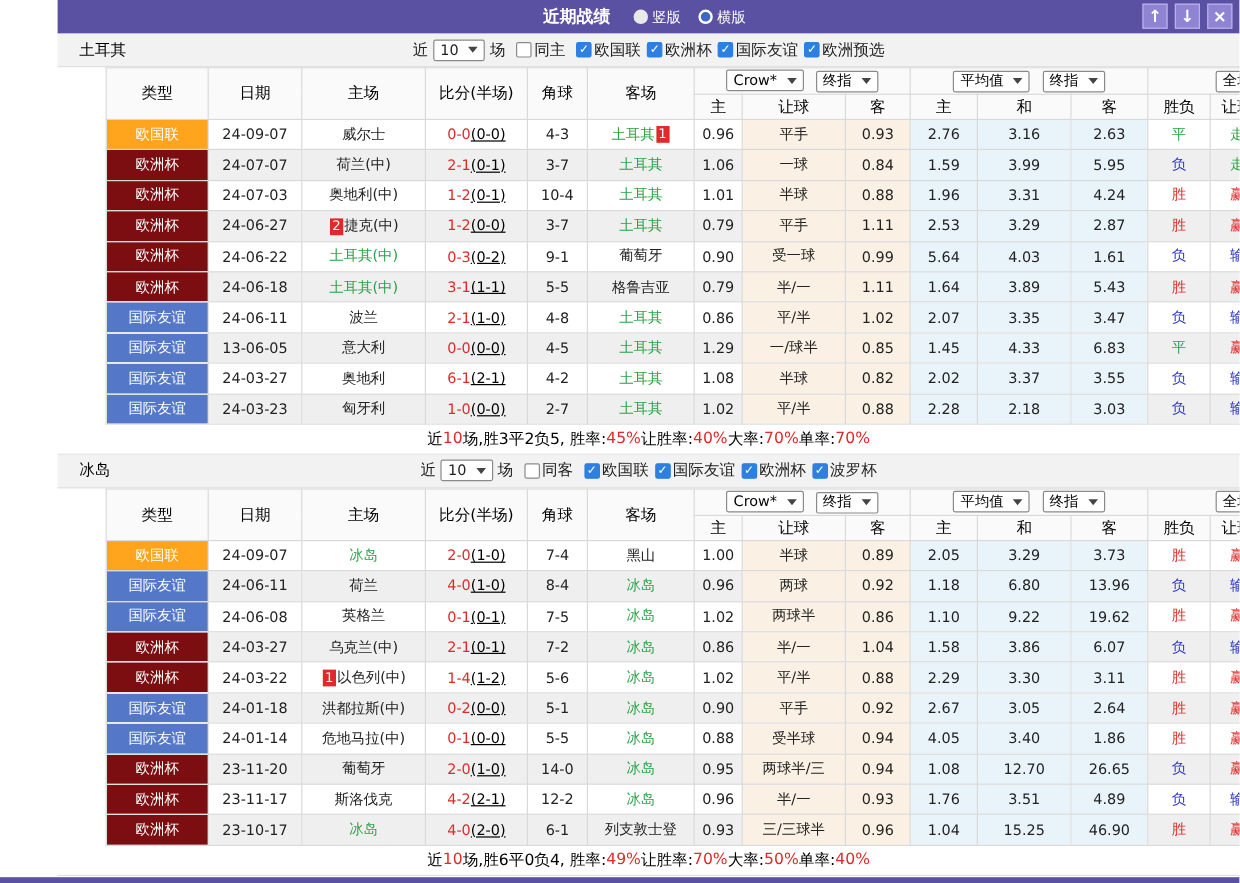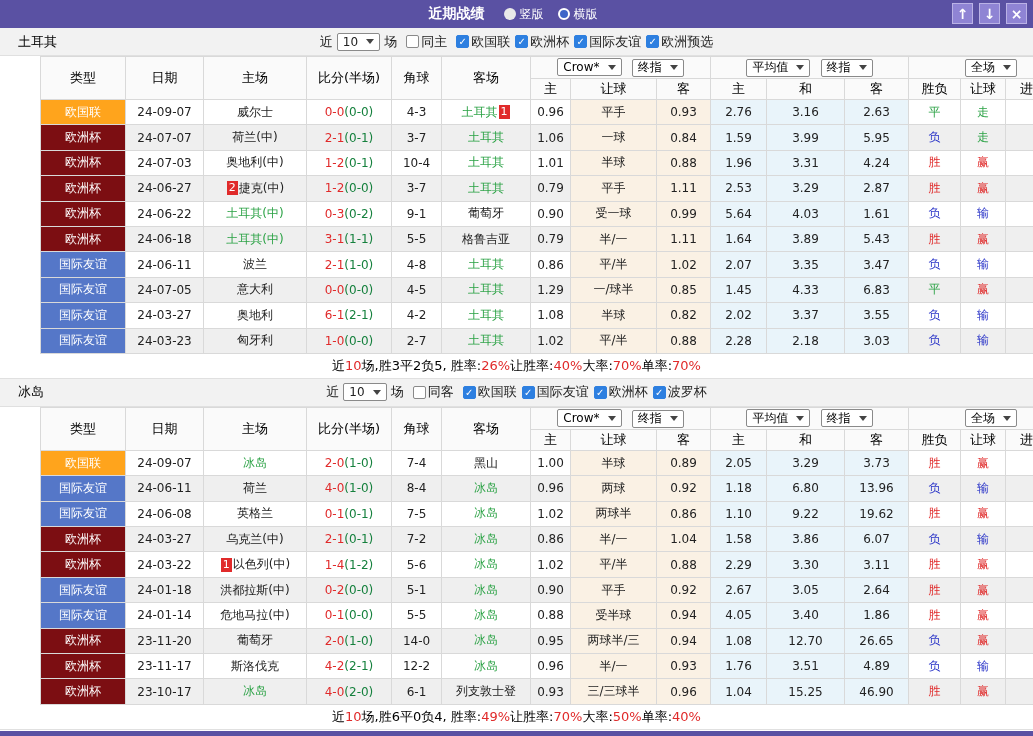--- a/index.html
+++ b/index.html
@@ -3,21 +3,21 @@
 <meta charset="utf-8">
 <style>
   :root{
     --titlebar:#5A51A3; --score-red:#E02A2A; --team-green:#2BA245;
     --stripe:#EFEFEF; --handicap-bg:#FAF1E4; --average-bg:#E9F4FA;
   }
   *{box-sizing:border-box;}
   html,body{margin:0;padding:0;}
   body{width:1033px;height:736px;overflow:hidden;background:#fff;
        font-family:"DejaVu Sans","Liberation Sans",sans-serif;color:#222;}
-  .app{position:relative;width:1033px;height:736px;background:#fff;}
+  .app{position:relative;width:1033px;height:736px;background:#fff;padding-left:48px;}
 
   
   .titlebar{height:28px;background:var(--titlebar);display:flex;align-items:center;
             justify-content:center;position:relative;color:#fff;}
   .title{font-weight:bold;font-size:14px;margin-right:12px;}
   .radio-item{display:inline-flex;align-items:center;gap:4px;font-size:12px;margin:0 7px;cursor:pointer;}
   .radio-on{width:12px;height:12px;border-radius:50%;background:#E9E9E9;display:inline-block;}
   .radio-off{width:12px;height:12px;border-radius:50%;border:2px solid #fff;background:#3E65C8;display:inline-block;}
   .win-buttons{position:absolute;right:6px;top:3px;display:flex;gap:6px;}
   .winbtn{width:21px;height:21px;background:#8F84D4;border:1px solid #BAB2E6;color:#fff;
@@ -45,21 +45,21 @@
   .results thead th{background:#FAFAFA;font-weight:normal;font-size:13px;height:21px;color:#000;}
   .results thead tr.hA th{height:22px;}
   .results thead .group .selectbox{margin:0 3px;}
   .results tbody tr{height:25.4px;}
   tr.r-odd td{background:#FFFFFF;}
   tr.r-even td{background:var(--stripe);}
   .results td.c-cream{background:var(--handicap-bg);}
   .results td.c-blue{background:var(--average-bg);}
   td.c-type{color:#fff;font-size:12px;}
   .score-main{color:var(--score-red);}
-  .score-half{color:#15803d;}
+  .score-half{color:#000000;text-decoration:underline;}
   .badge{background:var(--score-red);color:#fff;display:inline-block;min-width:11px;height:14px;
          line-height:14px;font-size:11px;vertical-align:middle;margin:0 1px;}
   .summary{height:25px;display:flex;align-items:center;justify-content:center;font-size:13px;
            background:#fff;border-bottom:1px solid #E0E0E0;color:#000;}
   .summary .red{color:var(--score-red);}
   .bottombar{position:absolute;bottom:0;left:0;width:1033px;height:5px;background:var(--titlebar);}
 </style>
 </head>
 <body>
 
@@ -291,21 +291,21 @@
           <td class="c-cream">1.02</td>
           <td class="c-blue">2.07</td>
           <td class="c-blue">3.35</td>
           <td class="c-blue">3.47</td>
           <td class="c-verdict" style="color: rgb(43, 53, 200);">负</td>
           <td class="c-verdict" style="color: rgb(43, 53, 200);">输</td>
           <td class="c-verdict" style="color: rgb(224, 42, 42);">大</td>
         </tr>
         <tr class="r-even">
           <td class="c-type" style="background: rgb(85, 119, 200);">国际友谊</td>
-          <td class="c-date">24-07-05</td>
+          <td class="c-date">13-06-05</td>
           <td class="c-team"><span>意大利</span></td>
           <td class="c-score"><span class="score-main">0-0</span><span class="score-half">(0-0)</span></td>
           <td class="c-corner">4-5</td>
           <td class="c-team"><span style="color: rgb(43, 162, 69);">土耳其</span></td>
           <td class="c-odds">1.29</td>
           <td class="c-cream">一/球半</td>
           <td class="c-cream">0.85</td>
           <td class="c-blue">1.45</td>
           <td class="c-blue">4.33</td>
           <td class="c-blue">6.83</td>
@@ -347,21 +347,21 @@
           <td class="c-verdict" style="color: rgb(43, 53, 200);">输</td>
           <td class="c-verdict" style="color: rgb(43, 53, 200);">小</td>
         </tr>
       </tbody>
   </table>
 
   <div class="summary">
       <span>近</span>
       <span class="red">10</span>
       <span>场,胜3平2负5, 胜率:</span>
-      <span class="red">26%</span>
+      <span class="red">45%</span>
       <span> 让胜率:</span>
       <span class="red">40%</span>
       <span> 大率:</span>
       <span class="red">70%</span>
       <span> 单率:</span>
       <span class="red">70%</span>
     </div>
 
   <div class="filter-row">
     <span class="team-label">冰岛</span>

